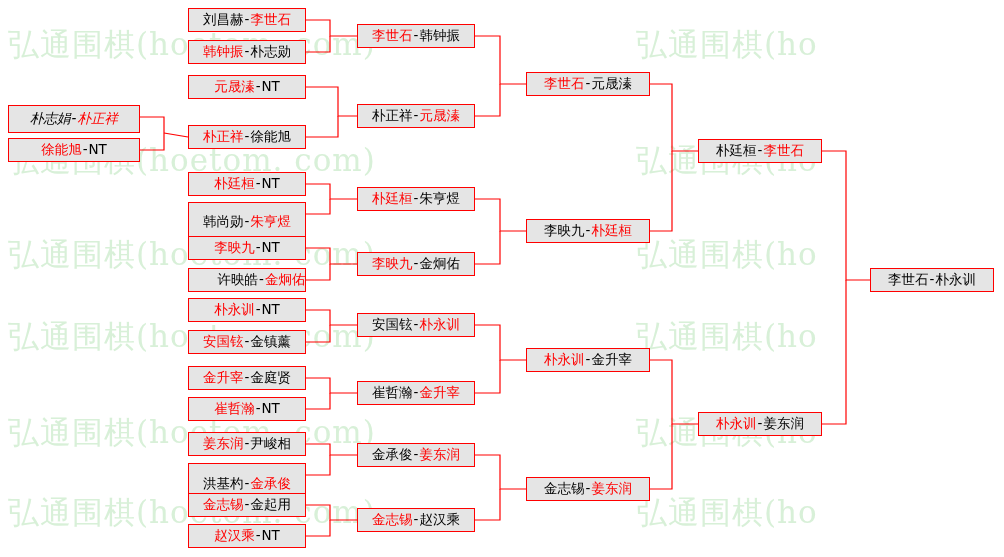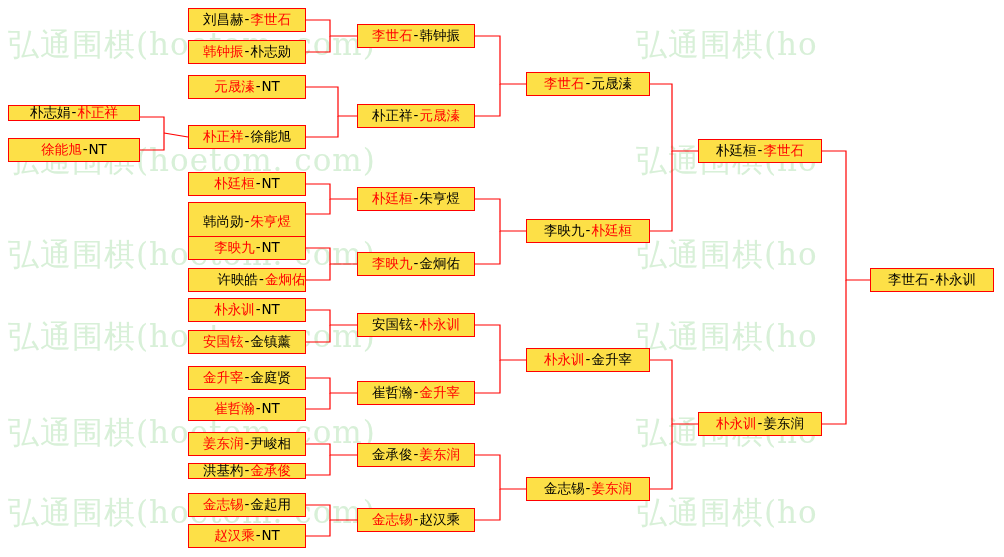--- a/index.html
+++ b/index.html
@@ -40,21 +40,21 @@
   #lines {
     position: absolute;
     left: 0; top: 0;
     z-index: 1;
   }
   
   .match {
     position: absolute;
     box-sizing: border-box;
     border: 1px solid #ff0000;
-    background: #fde047;
+    background: #e5e5e5;
     color: #000000;
     font-size: 13.5px;
     line-height: 1;
     white-space: nowrap;
     display: flex;
     align-items: center;
     justify-content: center;
     z-index: 2;
     font-family: "DejaVu Sans", "Liberation Sans", sans-serif;
   }
@@ -116,21 +116,21 @@
       <path d="M475,455 L500,455 L500,489 L526,489" fill="none" stroke="#ff0000" stroke-width="1.2"></path>
       <path d="M475,520 L500,520 L500,489" fill="none" stroke="#ff0000" stroke-width="1.2"></path>
       <path d="M650,84 L672,84 L672,151 L698,151" fill="none" stroke="#ff0000" stroke-width="1.2"></path>
       <path d="M650,231 L672,231 L672,151" fill="none" stroke="#ff0000" stroke-width="1.2"></path>
       <path d="M650,360 L672,360 L672,424 L698,424" fill="none" stroke="#ff0000" stroke-width="1.2"></path>
       <path d="M650,489 L672,489 L672,424" fill="none" stroke="#ff0000" stroke-width="1.2"></path>
       <path d="M822,151 L846,151 L846,280 L870,280" fill="none" stroke="#ff0000" stroke-width="1.2"></path>
       <path d="M822,424 L846,424 L846,280" fill="none" stroke="#ff0000" stroke-width="1.2"></path>
     </svg>
 
-<div class="match" style="left: 8px; top: 105px; width: 132px; height: 16px;">
+<div class="match" style="left: 8px; top: 105px; width: 132px; height: 28px; font-style: italic;">
       <span class="p lose">朴志娟</span>
       <span class="sep">-</span>
       <span class="p win">朴正祥</span>
     </div>
     <div class="match" style="left: 8px; top: 138px; width: 132px; height: 24px;">
       <span class="p win">徐能旭</span>
       <span class="sep">-</span>
       <span class="p lose">NT</span>
     </div>
     <div class="match" style="left: 188px; top: 8px; width: 118px; height: 24px;">
@@ -191,21 +191,21 @@
     <div class="match" style="left: 188px; top: 397px; width: 118px; height: 24px;">
       <span class="p win">崔哲瀚</span>
       <span class="sep">-</span>
       <span class="p lose">NT</span>
     </div>
     <div class="match" style="left: 188px; top: 432px; width: 118px; height: 24px;">
       <span class="p win">姜东润</span>
       <span class="sep">-</span>
       <span class="p lose">尹峻相</span>
     </div>
-    <div class="match" style="left: 188px; top: 463px; width: 118px; height: 16px;">
+    <div class="match" style="left: 188px; top: 463px; width: 118px; height: 41px;">
       <span class="p lose">洪基杓</span>
       <span class="sep">-</span>
       <span class="p win">金承俊</span>
     </div>
     <div class="match" style="left: 188px; top: 493px; width: 118px; height: 24px;">
       <span class="p win">金志锡</span>
       <span class="sep">-</span>
       <span class="p lose">金起用</span>
     </div>
     <div class="match" style="left: 188px; top: 524px; width: 118px; height: 24px;">

